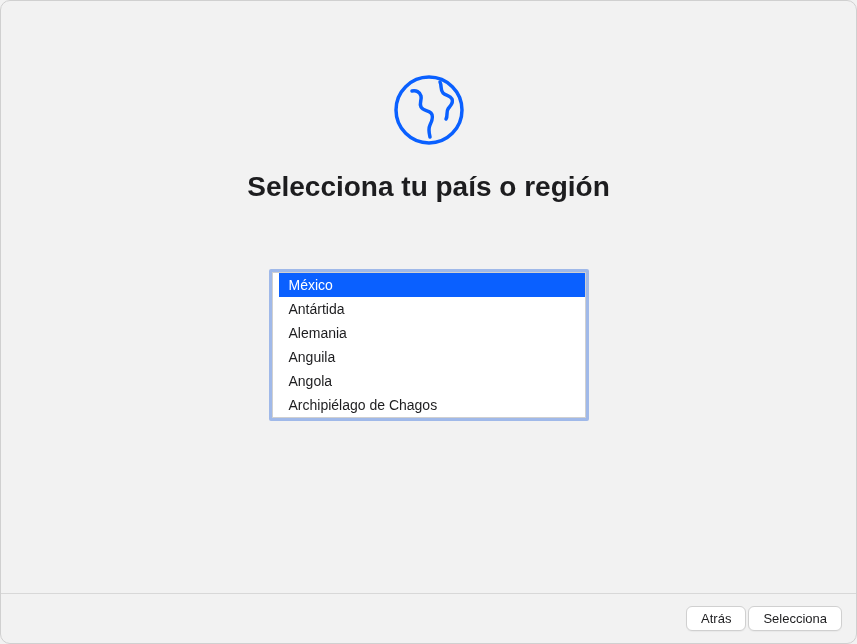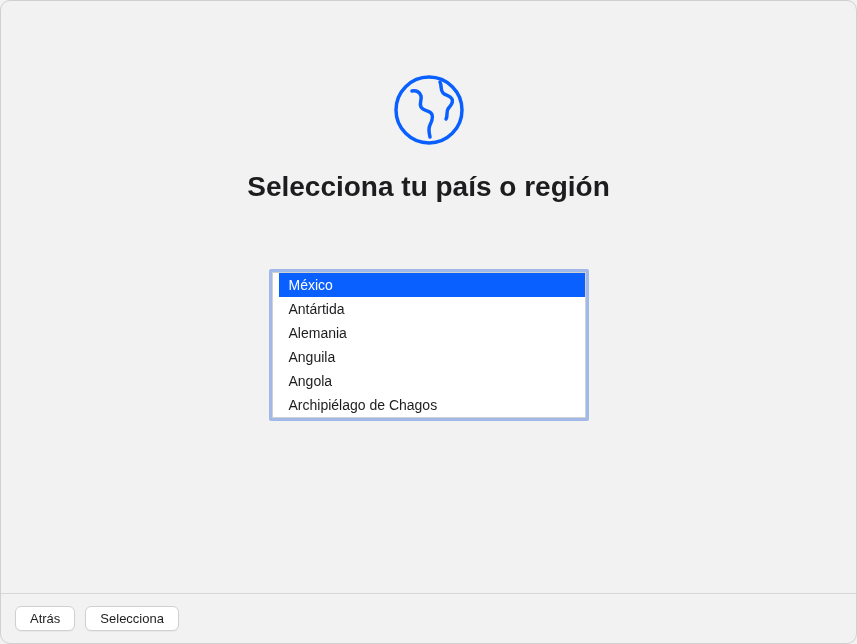--- a/index.html
+++ b/index.html
@@ -64,23 +64,23 @@
     }
     .list-item.selected {
       background: #0a60ff;
       color: #ffffff;
     }
     .footer {
       height: 50px;
       border-top: 1px solid #d8d8d8;
       display: flex;
       align-items: center;
-      justify-content: flex-start;
+      justify-content: flex-end;
       padding: 0 14px;
-      gap: 10px;
+      gap: 2px;
     }
     .btn {
       background: #ffffff;
       border: 1px solid #d0d0d0;
       border-radius: 6px;
       padding: 4px 14px;
       font-size: 13px;
       color: #1d1d1f;
       cursor: pointer;
       box-shadow: 0 1px 1px rgba(0,0,0,0.04);

